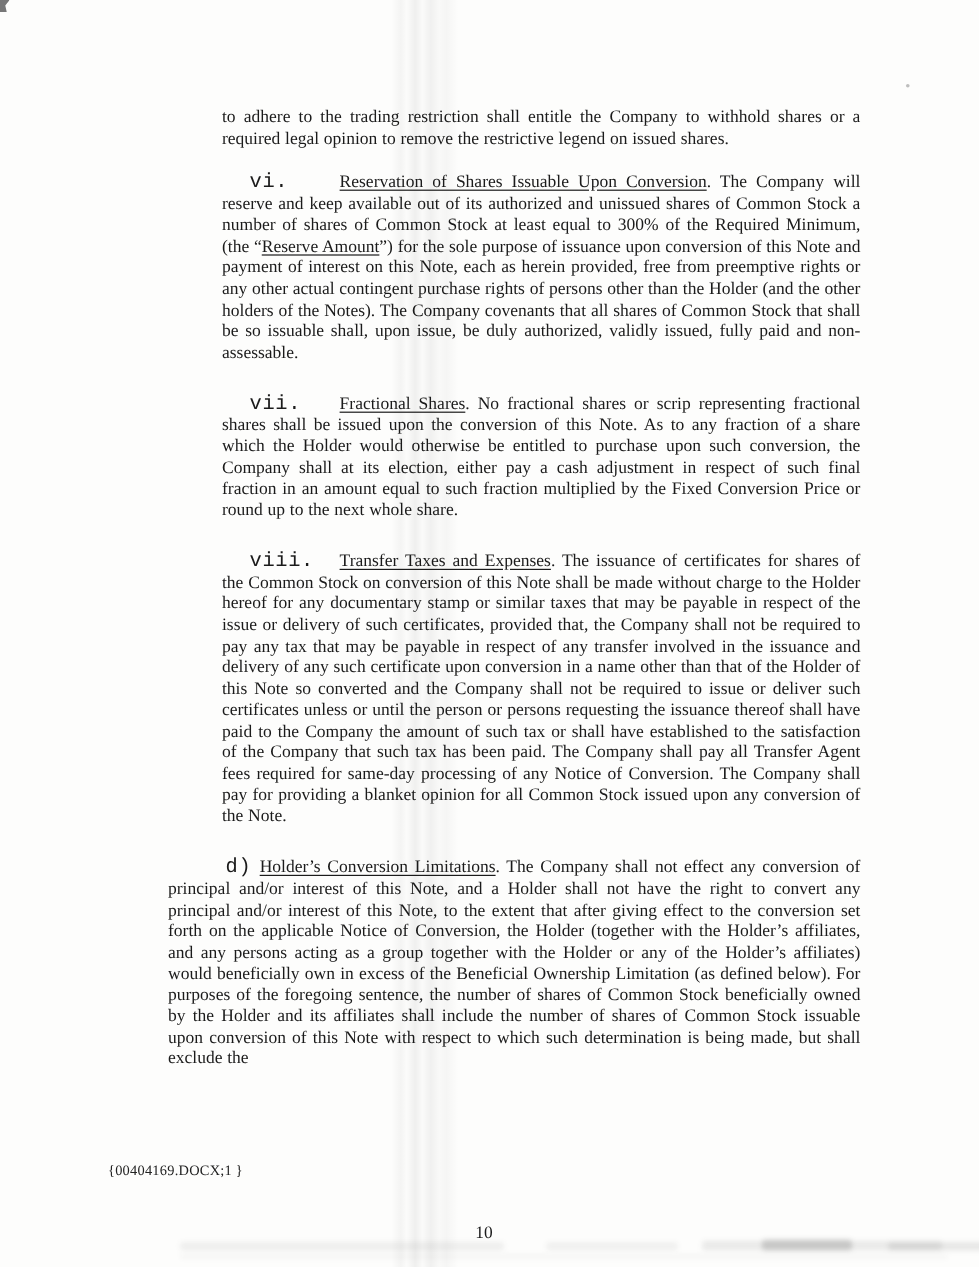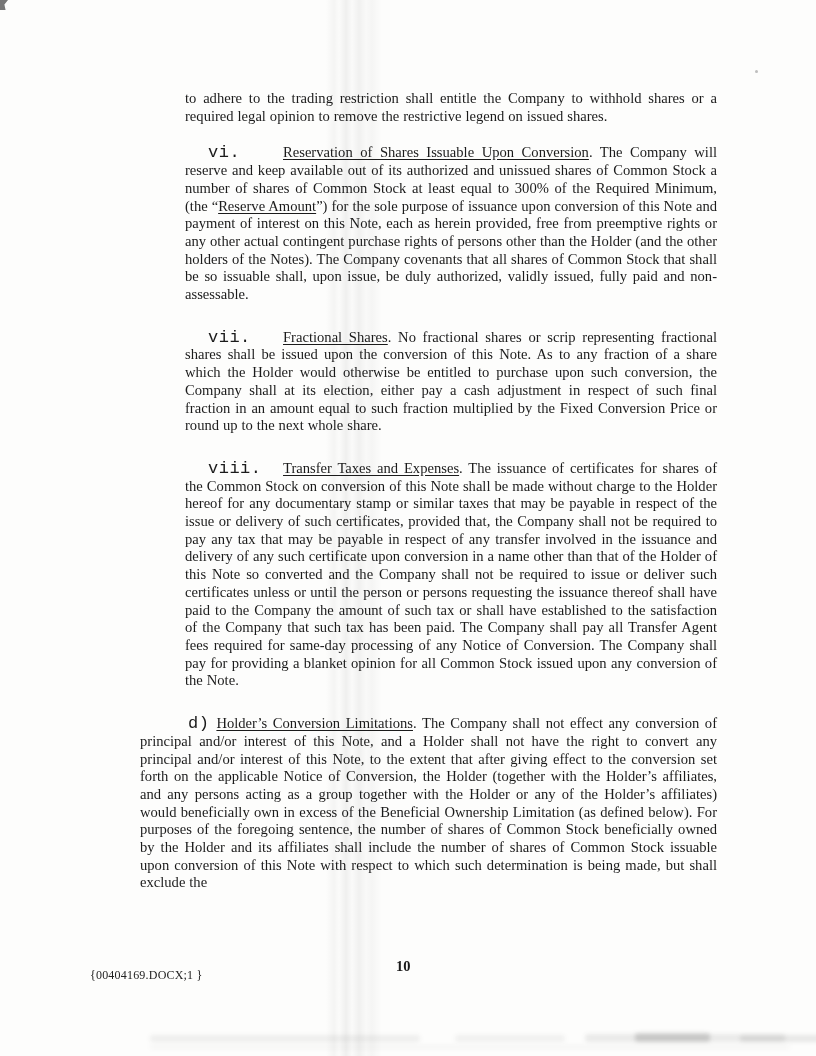--- a/index.html
+++ b/index.html
@@ -34,22 +34,22 @@
     letter-spacing: 0.5px;
   }
   .label.level2 { display: inline-block; margin-left: 23px; width: 75px; }
   .label.level1 { display: inline-block; margin-left: 48px; margin-right: 7px; }
   .u { text-decoration: underline; text-underline-offset: 2px; }
   .footer-id {
     position: absolute; left: 90px; top: 968px;
     font-size: 12px; color: #222; letter-spacing: 0.2px;
   }
   .page-num {
-    position: absolute; left: 396px; top: 958px;
-    font-size: 14.5px; color: #1b1b1b; font-weight: bold;
+    position: absolute; left: 396px; top: 1020px;
+    font-size: 14.5px; color: #1b1b1b;
   }
   
   .crease {
     position: absolute; left: 326px; top: 0; width: 56px; height: 1056px;
     background: linear-gradient(90deg,
       rgba(0,0,0,0)    0px,
       rgba(0,0,0,0.035) 8px,
       rgba(0,0,0,0.008) 13px,
       rgba(0,0,0,0.055) 20px,
       rgba(0,0,0,0.010) 26px,

